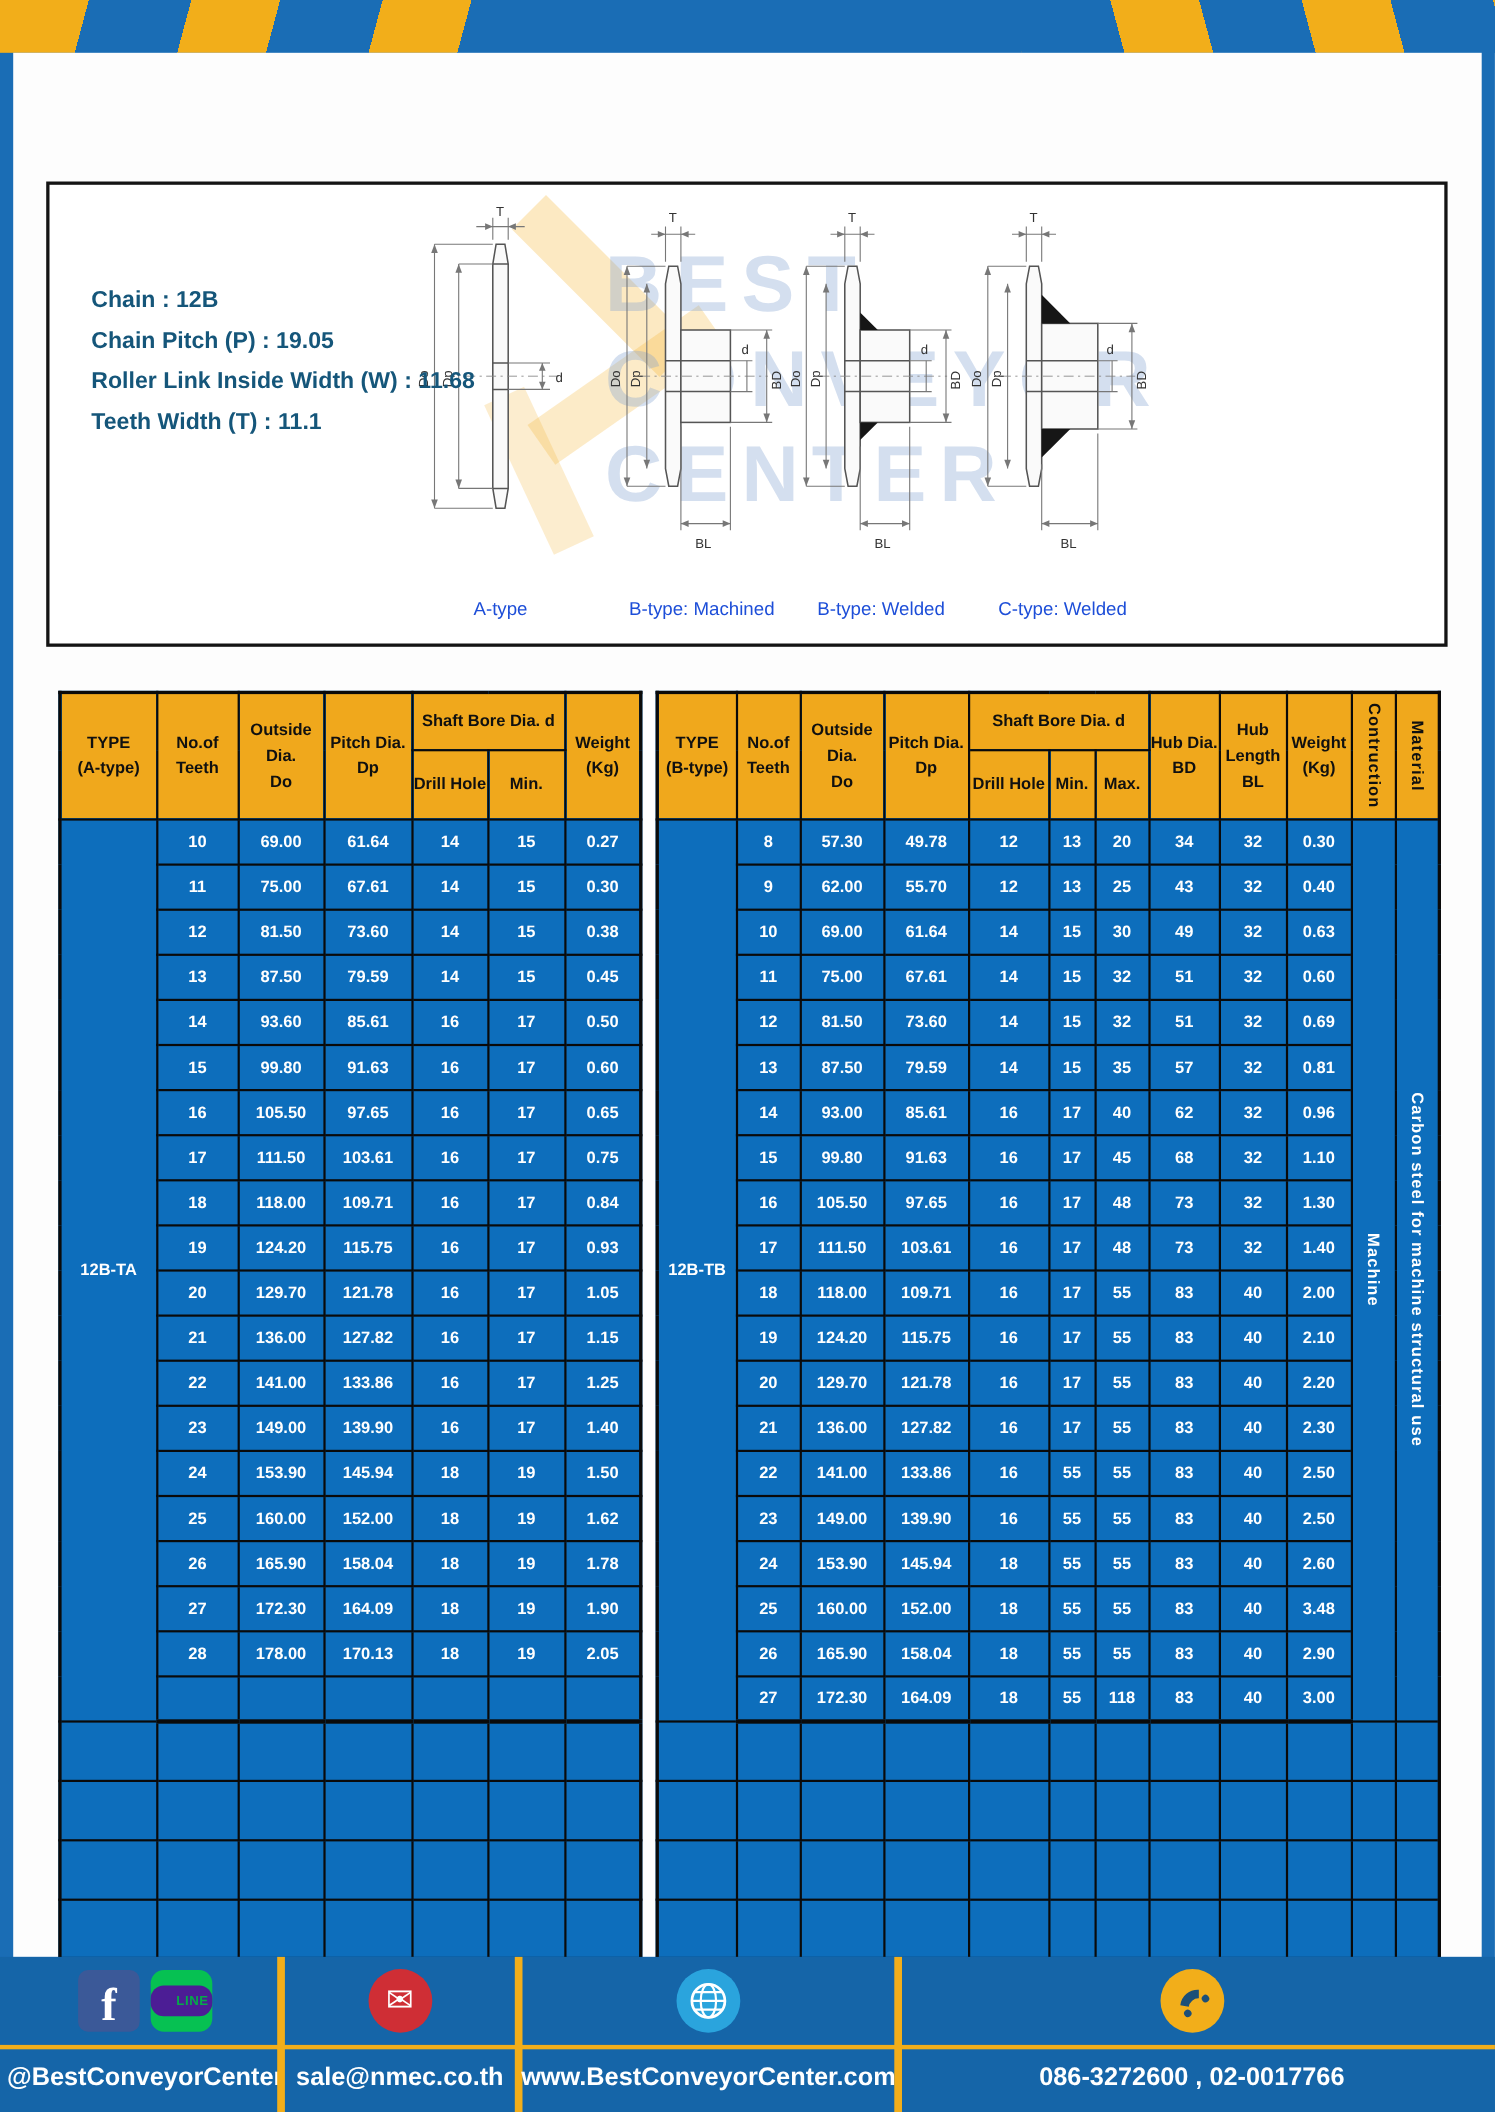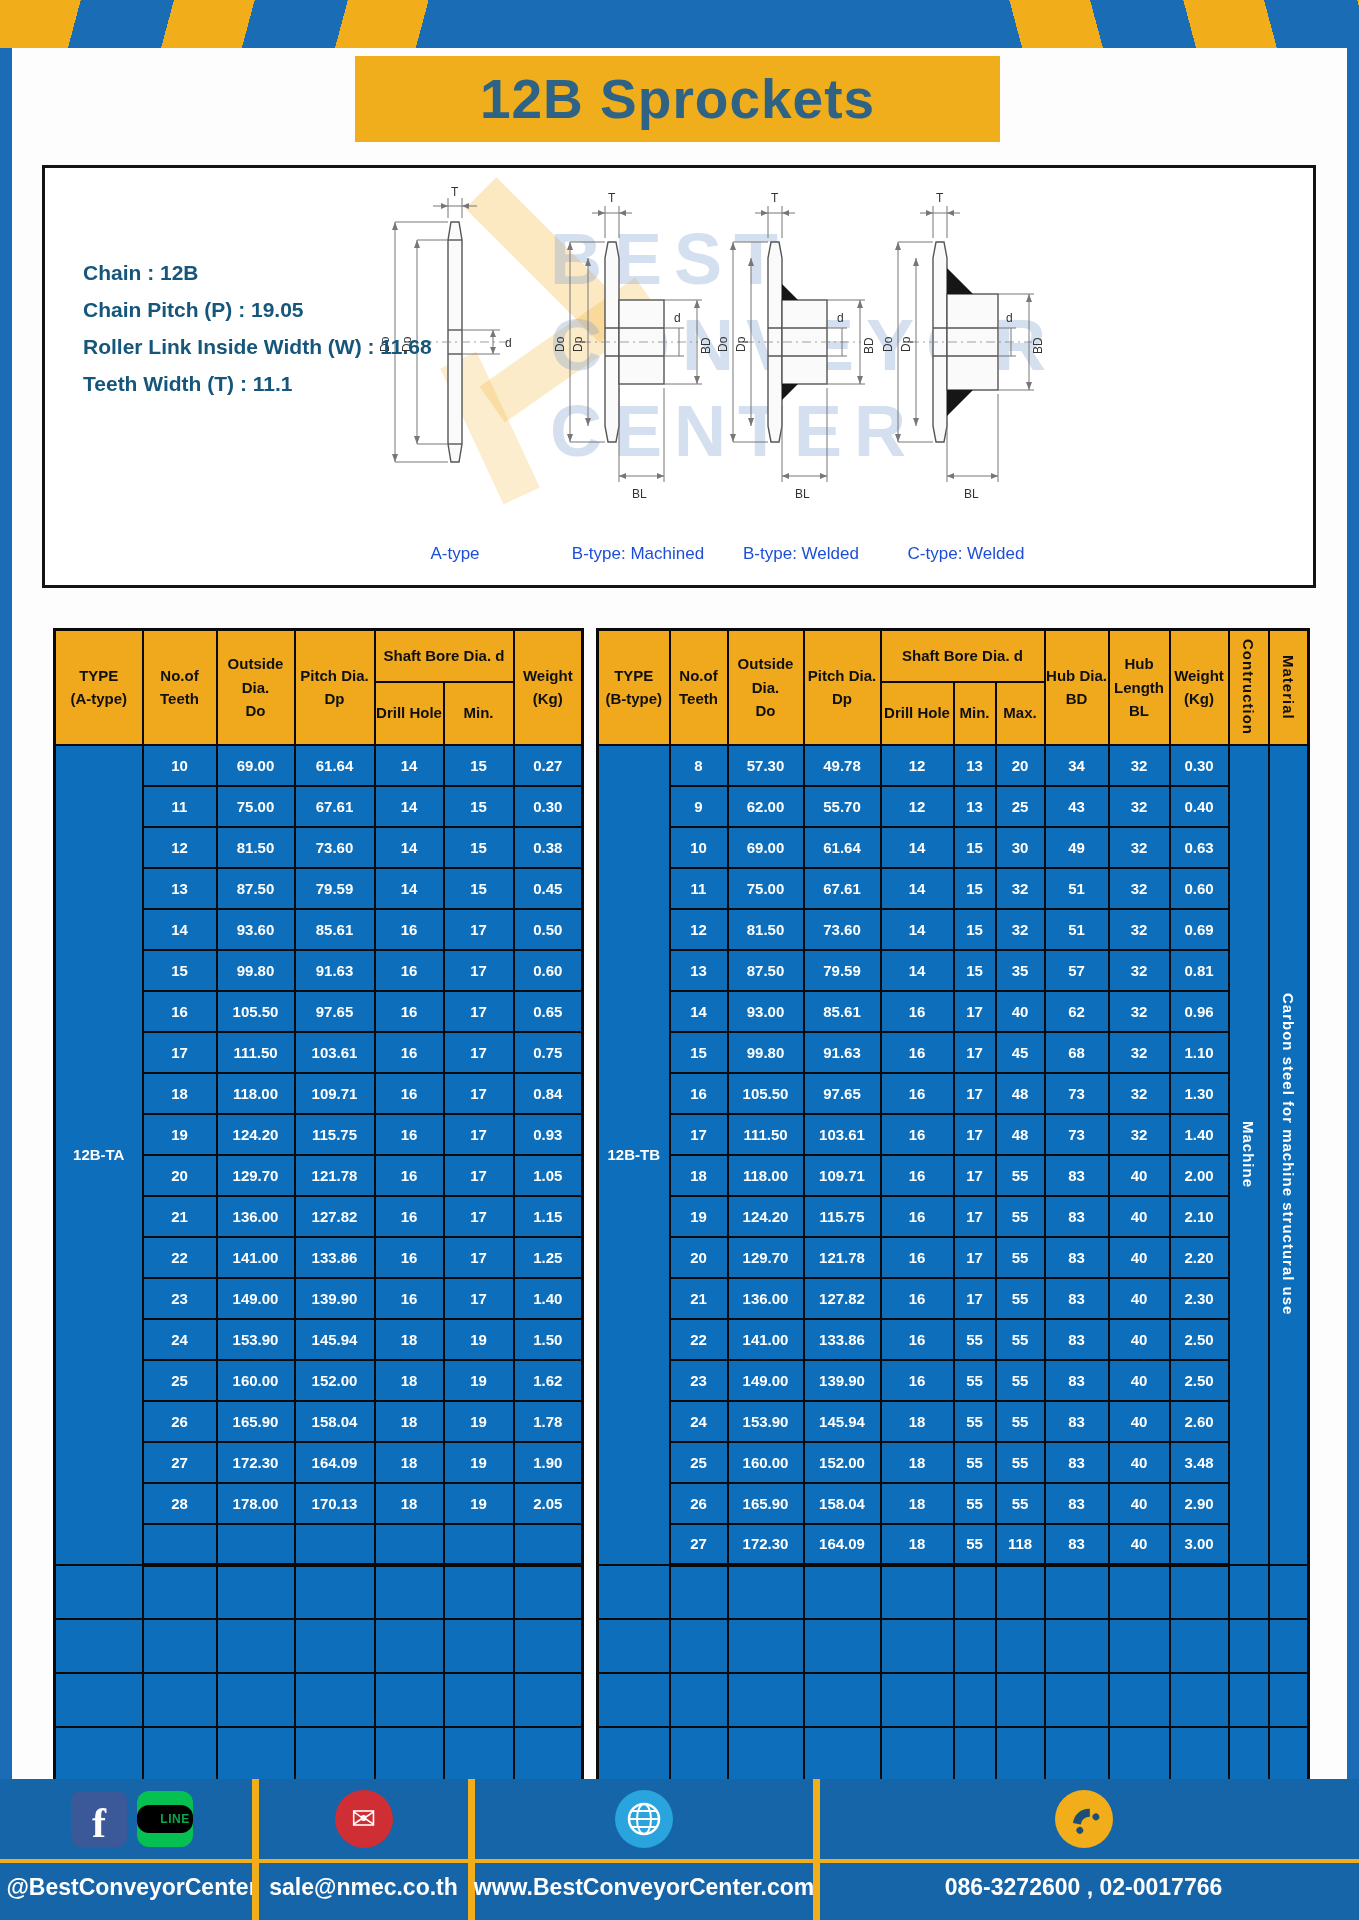--- a/index.html
+++ b/index.html
@@ -65,43 +65,40 @@
   .f-sep{position:absolute;top:0;width:7px;height:141px;background:#f2ae1a;}
   .sep1{left:252px;} .sep2{left:468px;} .sep3{left:813px;}
   .f-section{position:absolute;top:0;height:141px;display:flex;flex-direction:column;align-items:center;}
   .fs1{left:12px;width:240px;} .fs2{left:259px;width:209px;} .fs3{left:475px;width:338px;} .fs4{left:820px;width:527px;}
   .f-icons{height:80px;display:flex;align-items:center;justify-content:center;gap:10px;}
   .f-label{height:57px;display:flex;align-items:center;justify-content:center;color:#fff;
     font-weight:bold;font-size:23px;white-space:nowrap;}
   .icon-fb{width:56px;height:56px;background:#3b5998;border-radius:9px;display:flex;align-items:center;justify-content:center;}
   .icon-fb span{color:#fff;font-size:42px;font-weight:bold;font-family:"Liberation Serif",serif;margin-top:8px;}
   .icon-line{width:56px;height:56px;background:#06c152;border-radius:12px;display:flex;align-items:center;justify-content:center;}
-  .icon-line .bubble{width:42px;height:28px;background:#000000;border-radius:12px;display:flex;align-items:center;justify-content:center;
+  .icon-line .bubble{width:42px;height:28px;background:#4c1d95;border-radius:12px;display:flex;align-items:center;justify-content:center;
     color:#06a94a;font-size:12px;font-weight:bold;letter-spacing:0.5px;padding-left:20px;}
   .icon-round{width:58px;height:58px;border-radius:50%;display:flex;align-items:center;justify-content:center;}
   .icon-mail{background:#cf2e35;}
   .icon-mail span{color:#fff;font-size:30px;line-height:1;}
   .icon-globe{background:#2aa4dd;}
   .icon-phone{background:#f2ae1a;}
 </style>
 </head>
 <body>
 
 <div class="page">
 
   <div class="top-band">
     <div class="stripes-left"></div>
     <div class="stripes-right"></div>
   </div>
 
   <div class="paper">
 
-    <div class="title-banner">
-      <h1>12B Sprockets</h1>
-    </div>
 
     <div class="spec-box">
       <div class="wm-orange1"></div>
       <div class="wm-orange2"></div>
       <div class="wm-orange3"></div>
       <div class="watermark">BEST
 CONVEYOR
 CENTER</div>
 
       <div class="spec-lines">

